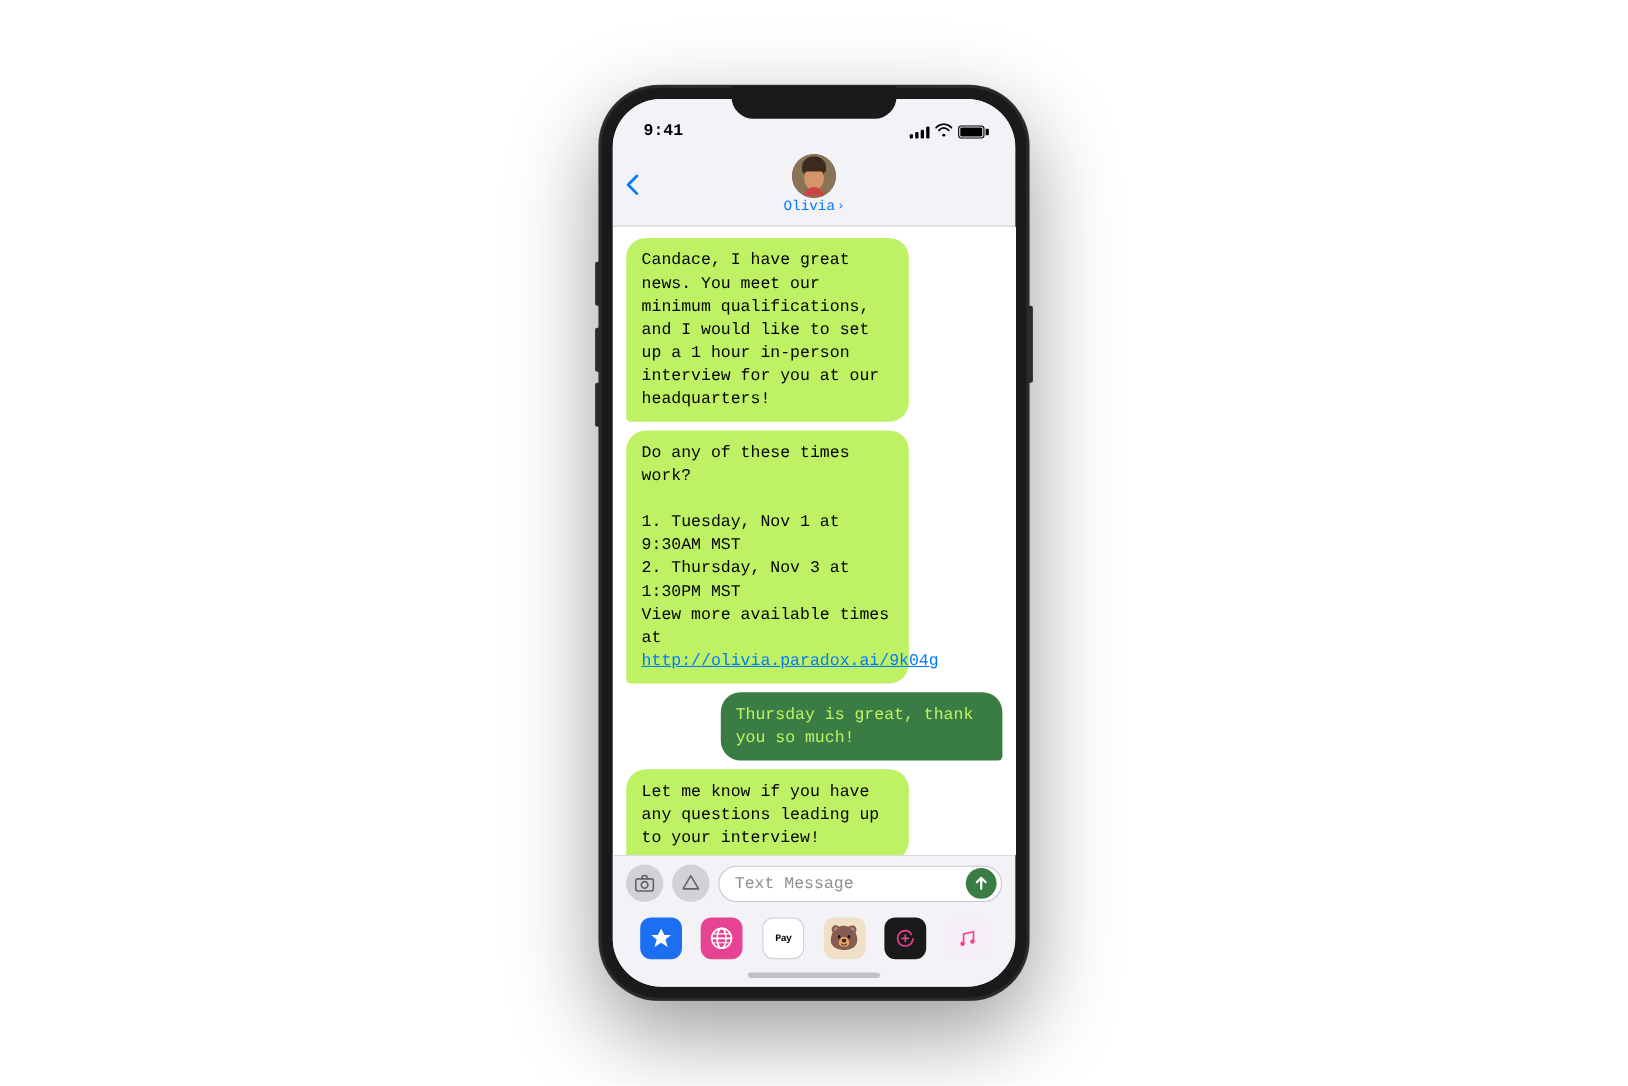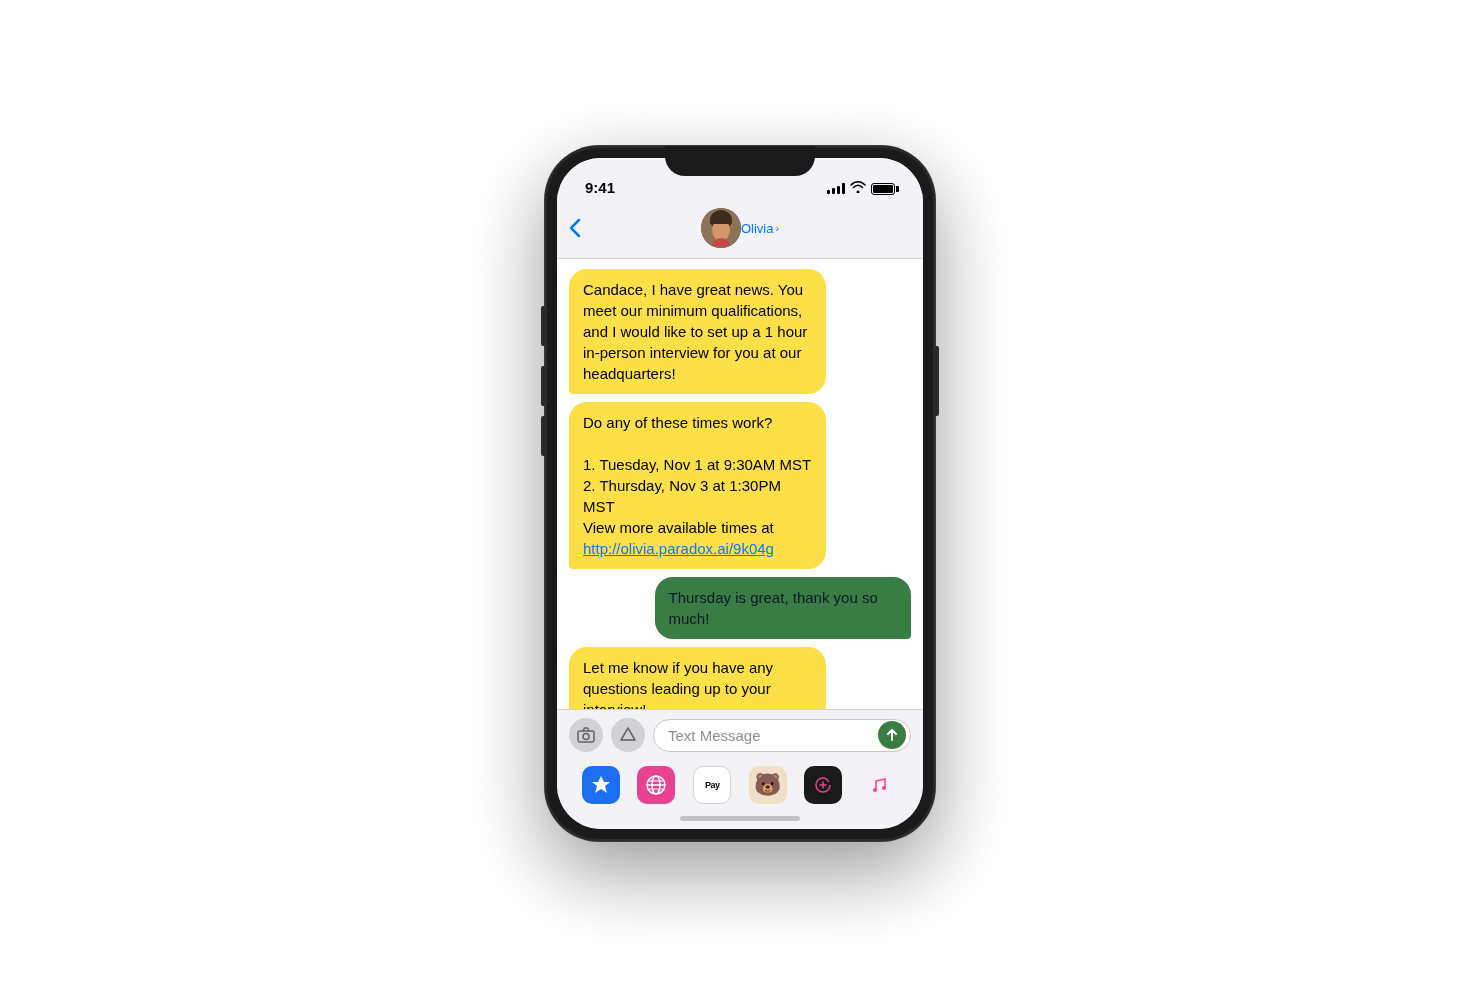--- a/index.html
+++ b/index.html
@@ -7,28 +7,29 @@
       background: #ffffff;
       display: flex;
       justify-content: center;
       align-items: center;
       min-height: 987px;
       font-family: -apple-system, BlinkMacSystemFont, 'Helvetica Neue', sans-serif;
     }
 
     .phone-outer {
       width: 390px;
-      height: 695px;
+      height: 831px;
       background: #1a1a1a;
       border-radius: 54px;
       position: relative;
       box-shadow:
         0 0 0 1px #3a3a3a,
         0 30px 80px rgba(0,0,0,0.4),
         inset 0 0 0 2px #2a2a2a;
+      font-family: Liberation Mono, monospace;
     }
 
     
     .phone-outer::before {
       content: '';
       position: absolute;
       left: -4px;
       top: 160px;
       width: 4px;
       height: 40px;
@@ -162,21 +163,21 @@
       color: #007aff;
       font-size: 20px;
       font-weight: 300;
       cursor: pointer;
       display: flex;
       align-items: center;
     }
 
     .contact-info {
       display: flex;
-      flex-direction: row;
+      flex-direction: column;
       align-items: center;
     }
 
     .contact-avatar {
       width: 40px;
       height: 40px;
       border-radius: 50%;
       background: linear-gradient(135deg, #8B6F6F 0%, #5a3a3a 40%, #3d5a6b 70%, #4a7a8a 100%);
       overflow: hidden;
       display: flex;
@@ -213,29 +214,29 @@
     .message-bubble {
       max-width: 75%;
       padding: 10px 14px;
       border-radius: 18px;
       font-size: 15px;
       line-height: 1.4;
       color: #000;
     }
 
     .message-received {
-      background: #fde047;
+      background: #bef264;
       align-self: flex-start;
       border-bottom-left-radius: 4px;
     }
 
     .message-sent {
       background: #3a7d44;
       align-self: flex-end;
-      color: #0f172a;
+      color: #bef264;
       border-bottom-right-radius: 4px;
     }
 
     .message-link {
       color: #007aff;
       text-decoration: underline;
     }
 
     
     .input-area {

